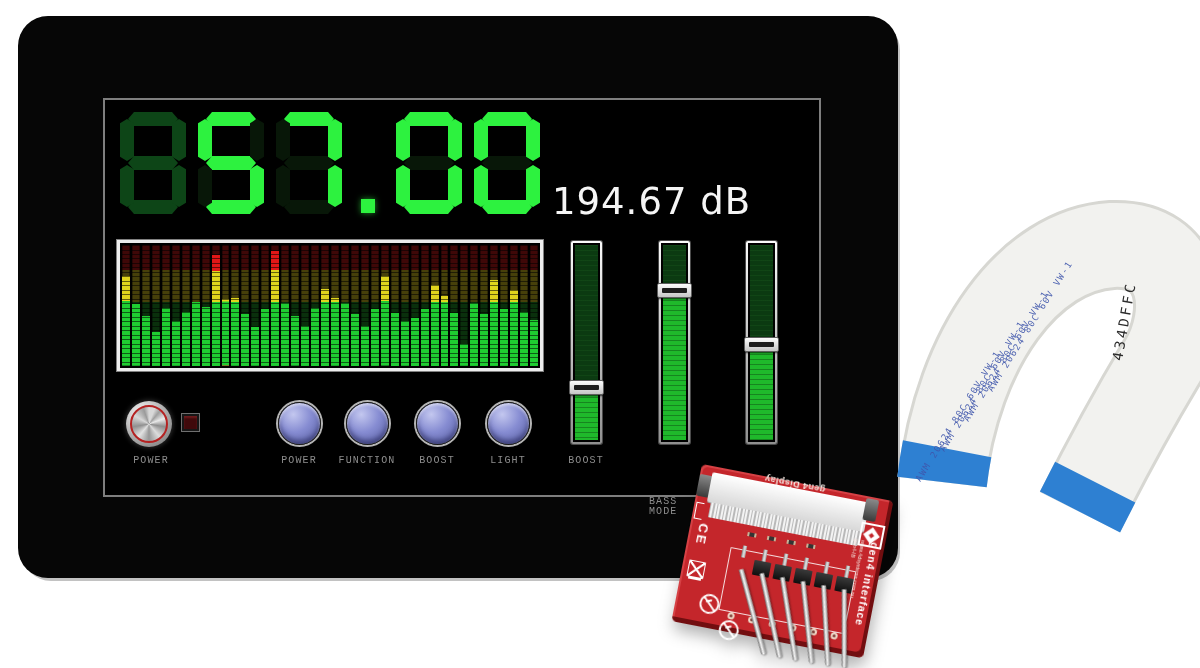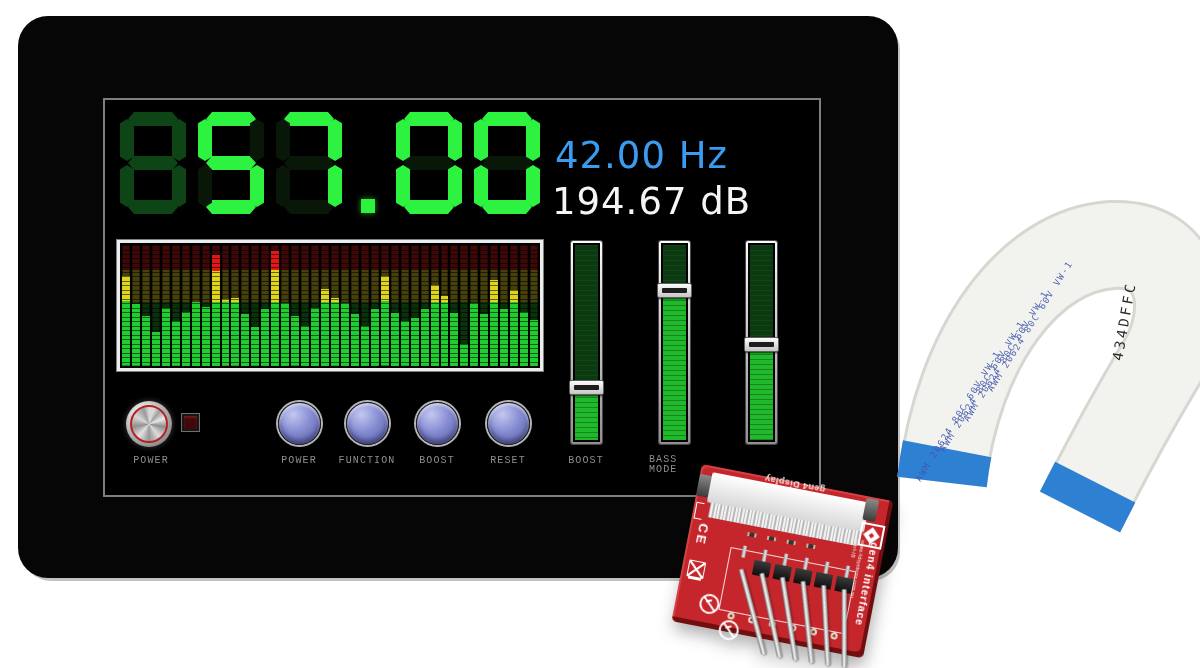--- a/index.html
+++ b/index.html
@@ -55,21 +55,21 @@
   .knob-face{width:34px;height:34px;border-radius:50%;border:2px solid #b52222;
         background:conic-gradient(#d8d8d8 0 20deg,#9f9f9f 40deg,#e9e9e9 70deg,#8e8e8e 100deg,#dcdcdc 140deg,
         #969696 180deg,#e2e2e2 220deg,#909090 260deg,#d8d8d8 300deg,#9a9a9a 340deg,#d8d8d8 360deg);}
   .indicator{position:absolute;left:77px;top:314px;width:17px;height:17px;background:#3f090b;
         border:2px solid #161616;box-sizing:border-box;box-shadow:0 0 0 1px #6f6f6f,inset 0 2px 2px rgba(255,80,80,.25);}
   .btn{position:absolute;top:302px;width:41px;height:41px;border-radius:50%;border:1px solid #222;
        background:radial-gradient(circle at 35% 28%,#c3c7ef 0%,#868cd2 45%,#555c9e 100%);
        box-shadow:0 0 0 2px #b5b5b5,0 3px 4px rgba(0,0,0,.7),inset 0 2px 3px rgba(255,255,255,.6),inset 0 -4px 5px rgba(30,30,80,.55);}
   .lbl{position:absolute;top:355px;font-size:10px;letter-spacing:1.1px;color:#8e8e8e;font-family:Liberation Mono, monospace;}
   .lbl-c{width:90px;text-align:center;}
-  .lbl-l{line-height:10px;}
+  .lbl-l{line-height:10px;margin-top:42px;}
 
   
   .cable{position:absolute;left:880px;top:150px;z-index:4;}
   .cable-text-layer{position:absolute;left:0;top:0;width:1200px;height:668px;z-index:5;pointer-events:none;}
   .cable-mark{position:absolute;width:230px;text-align:center;font-size:9px;letter-spacing:1.5px;
               color:#3f56ac;font-family:"DejaVu Sans Mono",monospace;opacity:.9;}
   .cable-code{position:absolute;width:120px;text-align:center;font-size:14px;letter-spacing:3px;
               color:#2c2c2c;font-family:"DejaVu Sans Mono",monospace;}
 
   
@@ -160,21 +160,20 @@
             <div class="seg h" style="left: 8px; top: 0px; background: rgb(45, 242, 63); filter: drop-shadow(rgba(46, 242, 63, 0.6) 0px 0px 3px);"></div>
             <div class="seg h" style="left: 8px; top: 44px; background: rgb(8, 23, 8);"></div>
             <div class="seg h" style="left: 8px; top: 88px; background: rgb(45, 242, 63); filter: drop-shadow(rgba(46, 242, 63, 0.6) 0px 0px 3px);"></div>
             <div class="seg v" style="left: 0px; top: 7px; background: rgb(45, 242, 63); filter: drop-shadow(rgba(46, 242, 63, 0.6) 0px 0px 3px);"></div>
             <div class="seg v" style="left: 52px; top: 7px; background: rgb(45, 242, 63); filter: drop-shadow(rgba(46, 242, 63, 0.6) 0px 0px 3px);"></div>
             <div class="seg v" style="left: 0px; top: 53px; background: rgb(45, 242, 63); filter: drop-shadow(rgba(46, 242, 63, 0.6) 0px 0px 3px);"></div>
             <div class="seg v" style="left: 52px; top: 53px; background: rgb(45, 242, 63); filter: drop-shadow(rgba(46, 242, 63, 0.6) 0px 0px 3px);"></div>
           </div>
         </div>
 
-      <div class="freq">42.00 Hz</div>
       <div class="level">194.67 dB</div>
 
       <div class="spectrum">
         <div class="spec-inner" id="spec-inner">
             <div class="spec-col" style="background: linear-gradient(rgb(63, 8, 8) 0px, rgb(63, 8, 8) 21%, rgb(70, 64, 10) 21%, rgb(70, 64, 10) 47%, rgb(10, 48, 12) 47%, rgb(10, 48, 12) 100%);">
               <div class="lit" style="height: 74%; background-image: linear-gradient(rgb(227, 23, 23) 0px, rgb(227, 23, 23) 21%, rgb(224, 213, 29) 21%, rgb(224, 213, 29) 47%, rgb(31, 205, 49) 47%, rgb(31, 205, 49) 100%); background-size: 100% 121px; background-position: center bottom;"></div>
             </div>
             <div class="spec-col" style="background: linear-gradient(rgb(63, 8, 8) 0px, rgb(63, 8, 8) 21%, rgb(70, 64, 10) 21%, rgb(70, 64, 10) 47%, rgb(10, 48, 12) 47%, rgb(10, 48, 12) 100%);">
               <div class="lit" style="height: 51%; background-image: linear-gradient(rgb(227, 23, 23) 0px, rgb(227, 23, 23) 21%, rgb(224, 213, 29) 21%, rgb(224, 213, 29) 47%, rgb(31, 205, 49) 47%, rgb(31, 205, 49) 100%); background-size: 100% 121px; background-position: center bottom;"></div>
             </div>
@@ -333,21 +332,21 @@
 
       <div class="btn" style="left:173px"></div>
       <div class="btn" style="left:241px"></div>
       <div class="btn" style="left:311px"></div>
       <div class="btn" style="left:382px"></div>
 
       <div class="lbl lbl-c" style="left:1px">POWER</div>
       <div class="lbl lbl-c" style="left:149px">POWER</div>
       <div class="lbl lbl-c" style="left:217px">FUNCTION</div>
       <div class="lbl lbl-c" style="left:287px">BOOST</div>
-      <div class="lbl lbl-c" style="left:358px">RESET</div>
+      <div class="lbl lbl-c" style="left:358px">LIGHT</div>
       <div class="lbl lbl-c" style="left:436px">BOOST</div>
       <div class="lbl lbl-l" style="left:544px">
         <div>BASS</div>
         <div>MODE</div>
       </div>
     </div>
   </div>
 
   <svg class="cable" width="320" height="420" viewBox="0 0 320 420">
     <path d="M 62,332 C 78,195 150,100 232,95 C 306,92 310,165 282,212 C 258,252 226,310 200,362" fill="none" stroke="#d7d7d2" stroke-width="90"></path>

